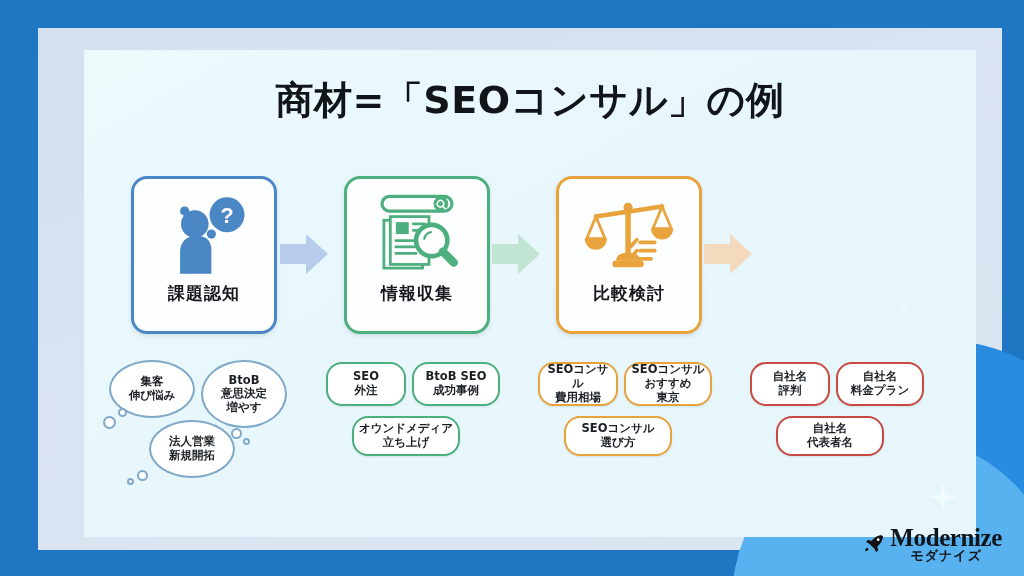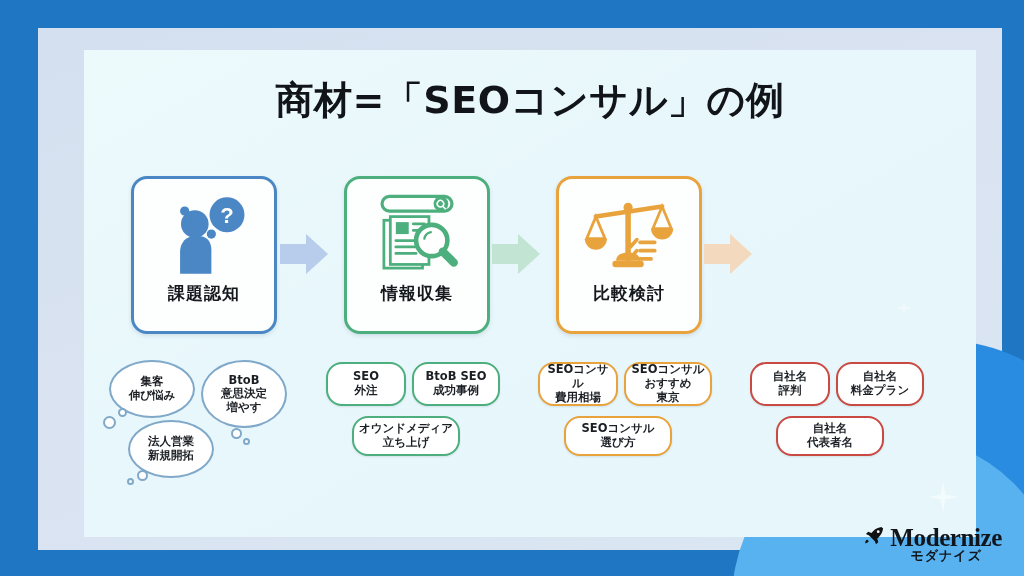--- a/index.html
+++ b/index.html
@@ -97,21 +97,21 @@
     display:flex;flex-direction:column;align-items:center;justify-content:center;
     text-align:center;font-size:11.5px;font-weight:bold;color:#1b1f24;line-height:1.2;
     box-sizing:border-box;
     box-shadow:0 1px 2px rgba(40,70,100,.12);
     padding:2px 3px;
   }
 
   
   #brand-logo{
     position:absolute;z-index:9;right:22px;bottom:14px;
-    display:flex;align-items:flex-start;gap:5px;
+    display:flex;align-items:center;gap:5px;
   }
   #brand-mark{width:22px;height:22px;}
   #brand-text-wrap{display:flex;flex-direction:column;align-items:center;line-height:1;}
   #brand-name{
     font-size:25px;font-weight:bold;color:#10161c;letter-spacing:-.4px;
     font-family:"Liberation Serif","DejaVu Serif",serif;
   }
   #brand-sub{font-size:13px;font-weight:bold;color:#10161c;letter-spacing:1px;margin-top:-1px;}
 </style>
 </head>
@@ -204,21 +204,21 @@
       <div class="kw-group" style="left: 17px;">
         <div class="bubble" style="left: 8px; top: 2px; width: 86px; height: 58px;">
           <span>集客</span>
           <span>伸び悩み</span>
         </div>
         <div class="bubble" style="left: 100px; top: 2px; width: 86px; height: 68px;">
           <span>BtoB</span>
           <span>意思決定</span>
           <span>増やす</span>
         </div>
-        <div class="bubble" style="left: 27px; top: 62px; width: 86px; height: 58px; text-align: center;">
+        <div class="bubble" style="left: 48px; top: 62px; width: 86px; height: 58px; text-align: center;">
           <span>法人営業</span>
           <span>新規開拓</span>
         </div>
         <div class="bubble-dot" style="left: 2px; top: 58px; width: 13px; height: 13px;"></div>
         <div class="bubble-dot" style="left: 17px; top: 50px; width: 9px; height: 9px;"></div>
         <div class="bubble-dot" style="left: 130px; top: 70px; width: 11px; height: 11px;"></div>
         <div class="bubble-dot" style="left: 142px; top: 80px; width: 7px; height: 7px;"></div>
         <div class="bubble-dot" style="left: 36px; top: 112px; width: 11px; height: 11px;"></div>
         <div class="bubble-dot" style="left: 26px; top: 120px; width: 7px; height: 7px;"></div>
       </div>

